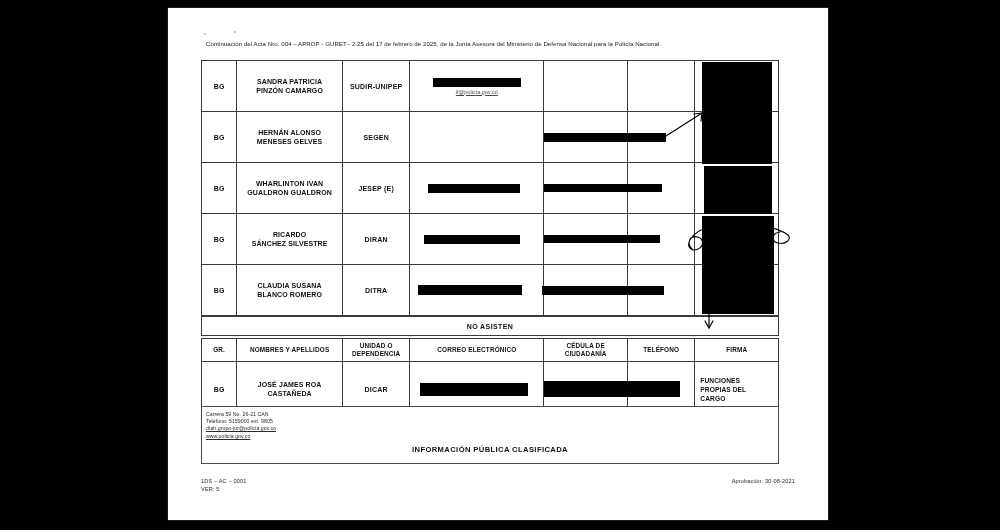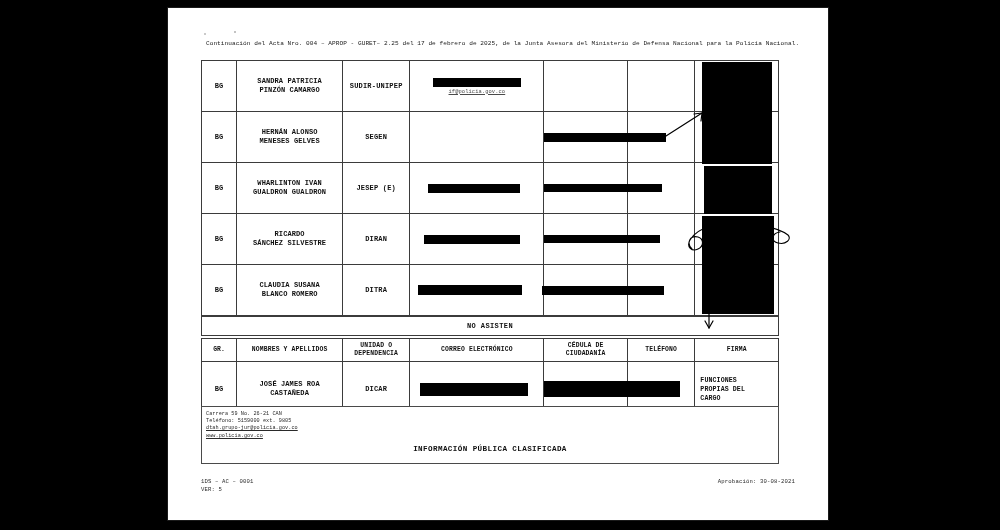--- a/index.html
+++ b/index.html
@@ -10,21 +10,20 @@
     height: 530px;
     overflow: hidden;
     font-family: "Liberation Sans", sans-serif;
   }
 
   #viewport {
     position: relative;
     width: 1000px;
     height: 530px;
     background: #000000;
-    font-family: Liberation Mono, monospace;
   }
 
   
   #paper {
     position: absolute;
     left: 168px;
     top: 8px;
     width: 660px;
     height: 512px;
     background: #ffffff;

